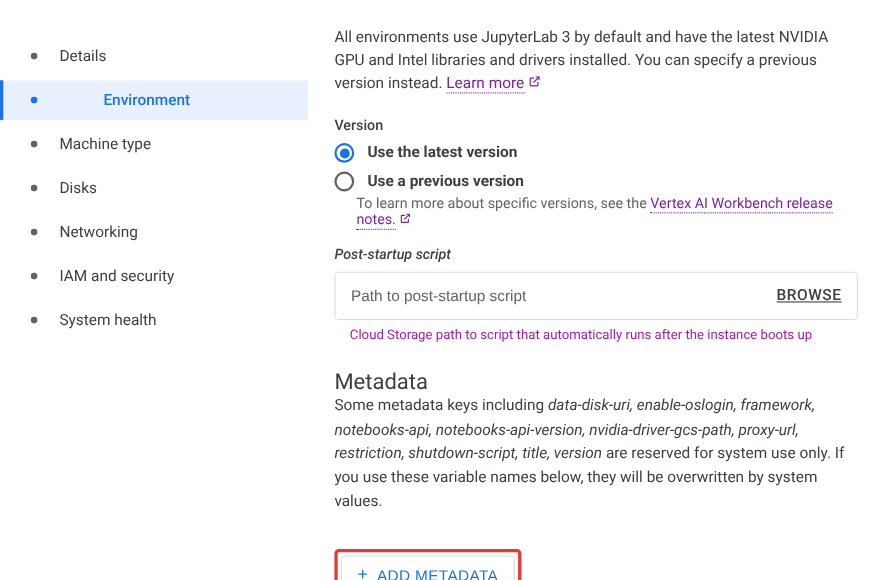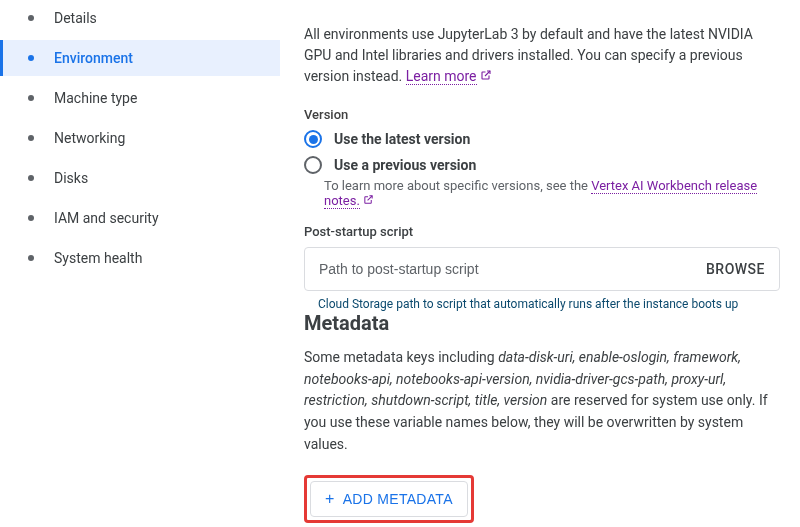--- a/index.html
+++ b/index.html
@@ -9,21 +9,21 @@
       color: #3c4043;
       background: #fff;
       width: 800px;
       height: 527px;
       overflow: hidden;
       display: flex;
     }
     .sidebar {
       width: 280px;
       flex-shrink: 0;
-      padding-top: 0;
+      padding-top: 33px;
     }
     .sidebar-item {
       display: flex;
       align-items: center;
       height: 36px;
       padding-left: 28px;
       cursor: pointer;
       color: #3c4043;
       font-size: 14px;
       margin-bottom: 4px;
@@ -35,20 +35,21 @@
       background: #5f6368;
       margin-right: 20px;
       flex-shrink: 0;
     }
     .sidebar-item.active {
       background: #e8f0fe;
       border-left: 3px solid #1a73e8;
       padding-left: 25px;
       color: #1a73e8;
       font-weight: 500;
+      gap: 40px;
     }
     .sidebar-item.active .bullet {
       background: #1a73e8;
     }
     .main {
       flex: 1;
       padding: 24px 20px 20px 24px;
       overflow-y: auto;
     }
     .intro {
@@ -111,20 +112,21 @@
       margin-left: 20px;
       margin-top: -4px;
       margin-bottom: 16px;
     }
     .section-label {
       font-size: 13px;
       font-weight: 500;
       color: #3c4043;
       margin-top: 12px;
       margin-bottom: 8px;
+      font-style: italic;
     }
     .input-row {
       display: flex;
       align-items: center;
       border: 1px solid #dadce0;
       border-radius: 4px;
       height: 44px;
       padding: 0 14px;
     }
     .input-row input {
@@ -136,38 +138,40 @@
       background: transparent;
     }
     .input-row input::placeholder { color: #5f6368; }
     .browse-btn {
       font-size: 14px;
       font-weight: 500;
       letter-spacing: 0.5px;
       color: #3c4043;
       cursor: pointer;
       padding-left: 10px;
+      text-decoration: underline;
     }
     .input-help {
       font-size: 12px;
-      color: #0c4a6e;
+      color: #a21caf;
       margin-top: 6px;
       margin-left: 14px;
+      margin-bottom: 24px;
     }
     .section-heading {
       font-size: 20px;
-      font-weight: 700;
-      color: #3c4043;
-      margin-bottom: 12px;
+      font-weight: 400;
+      color: #3c4043;
+      margin-bottom: 0;
     }
     .metadata-desc {
       font-size: 14px;
       line-height: 1.55;
       color: #3c4043;
-      margin-bottom: 20px;
+      margin-bottom: 32px;
     }
     .metadata-desc .keys {
       font-style: italic;
     }
     .btn-add {
       display: inline-flex;
       align-items: center;
       border: 1px solid #dadce0;
       border-radius: 4px;
       padding: 8px 14px;
@@ -202,25 +206,25 @@
   <div class="sidebar-item active">
     <span class="bullet"></span>
     <span>Environment</span>
   </div>
   <div class="sidebar-item">
     <span class="bullet"></span>
     <span>Machine type</span>
   </div>
   <div class="sidebar-item">
     <span class="bullet"></span>
+    <span>Disks</span>
+  </div>
+  <div class="sidebar-item">
+    <span class="bullet"></span>
     <span>Networking</span>
-  </div>
-  <div class="sidebar-item">
-    <span class="bullet"></span>
-    <span>Disks</span>
   </div>
   <div class="sidebar-item">
     <span class="bullet"></span>
     <span>IAM and security</span>
   </div>
   <div class="sidebar-item">
     <span class="bullet"></span>
     <span>System health</span>
   </div>
 </nav>

